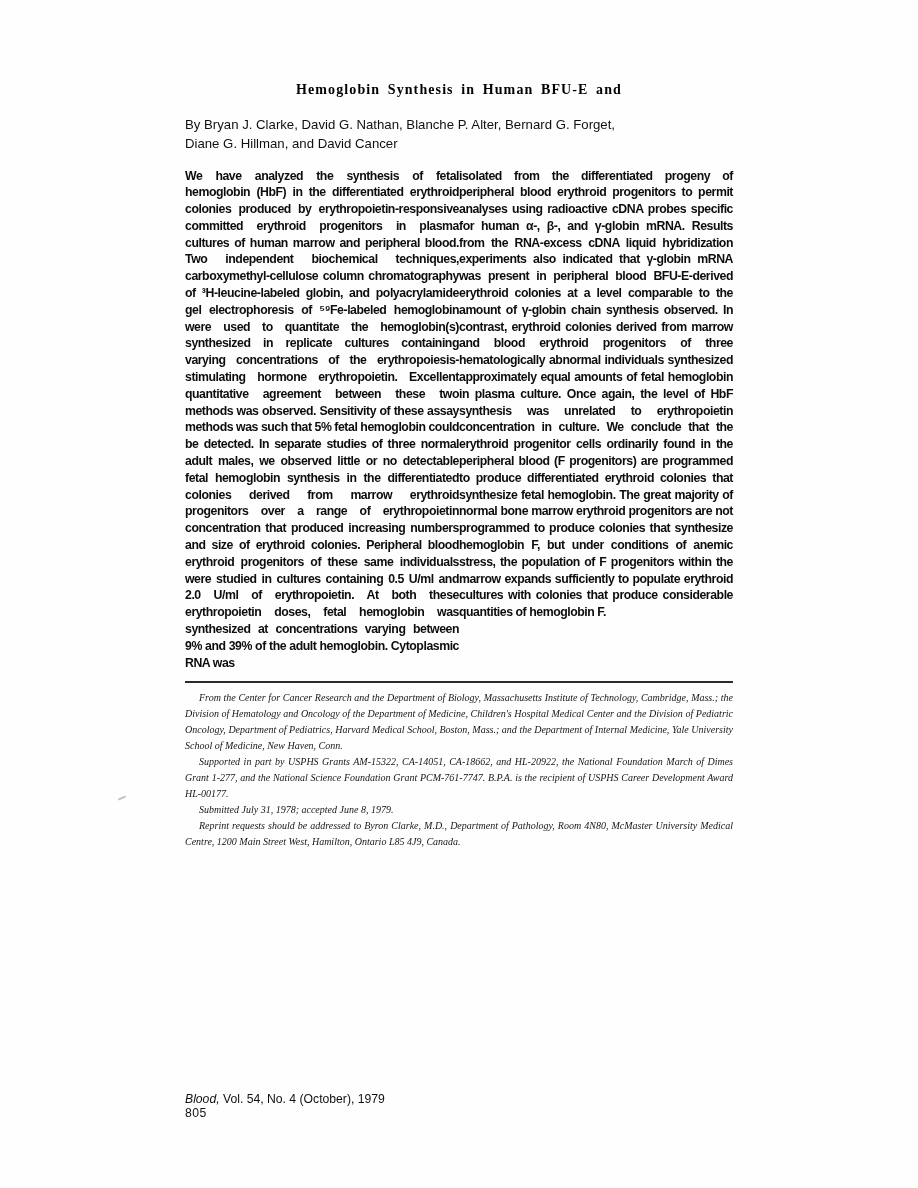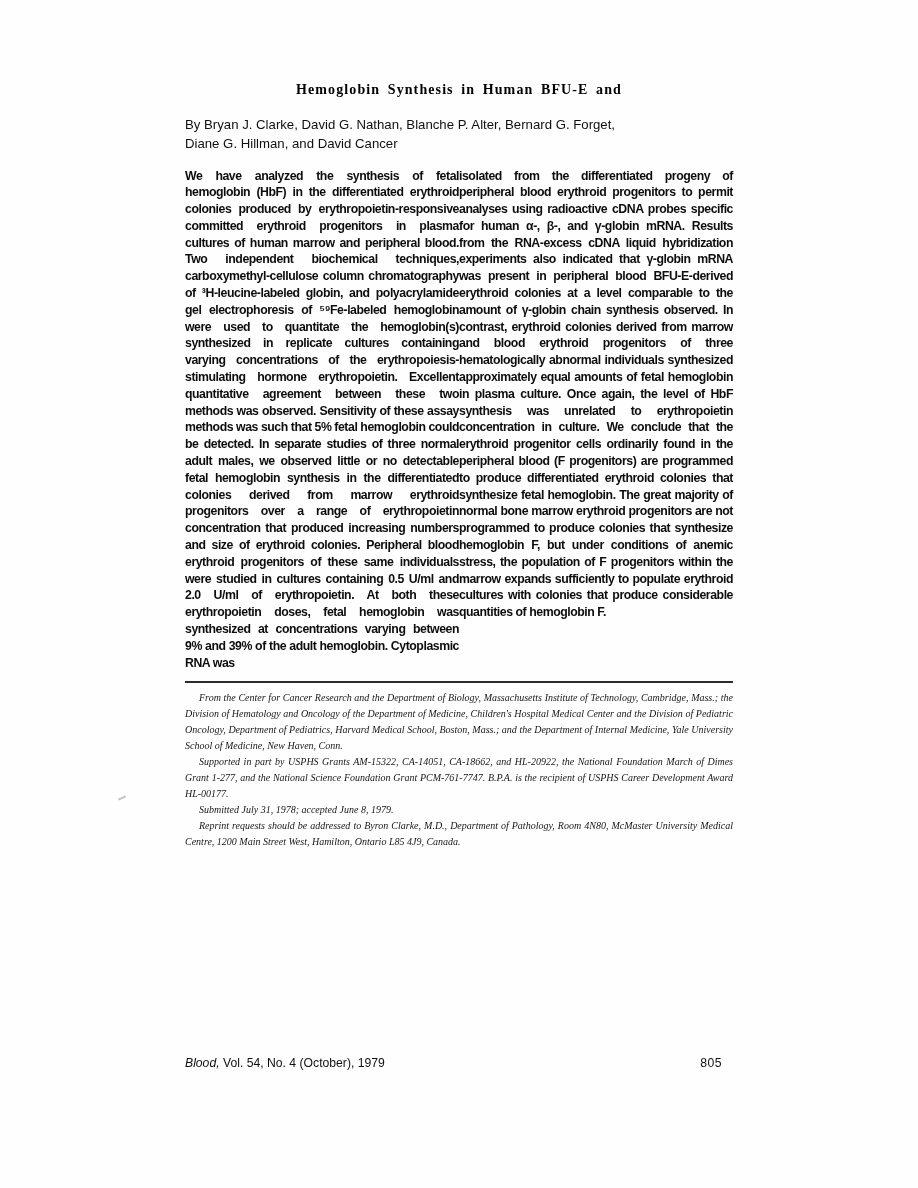--- a/index.html
+++ b/index.html
@@ -69,27 +69,28 @@
     text-align: justify;
     color: #161616;
   }
   .footnotes p {
     margin: 0;
     text-indent: 14px;
   }
   .footer {
     position: absolute;
     left: 185px;
-    top: 1056px;
+    top: 1092px;
     width: 537px;
     display: flex;
     justify-content: space-between;
     align-items: baseline;
     font-size: 12.2px;
     color: #101010;
+    flex-direction: column;
   }
   .journal-name { font-style: italic; }
   .page-number { letter-spacing: 0.5px; }
   .scan-artifact {
     position: absolute;
     left: 118px;
     top: 797px;
     width: 8px;
     height: 2px;
     background: #a8a8a8;

